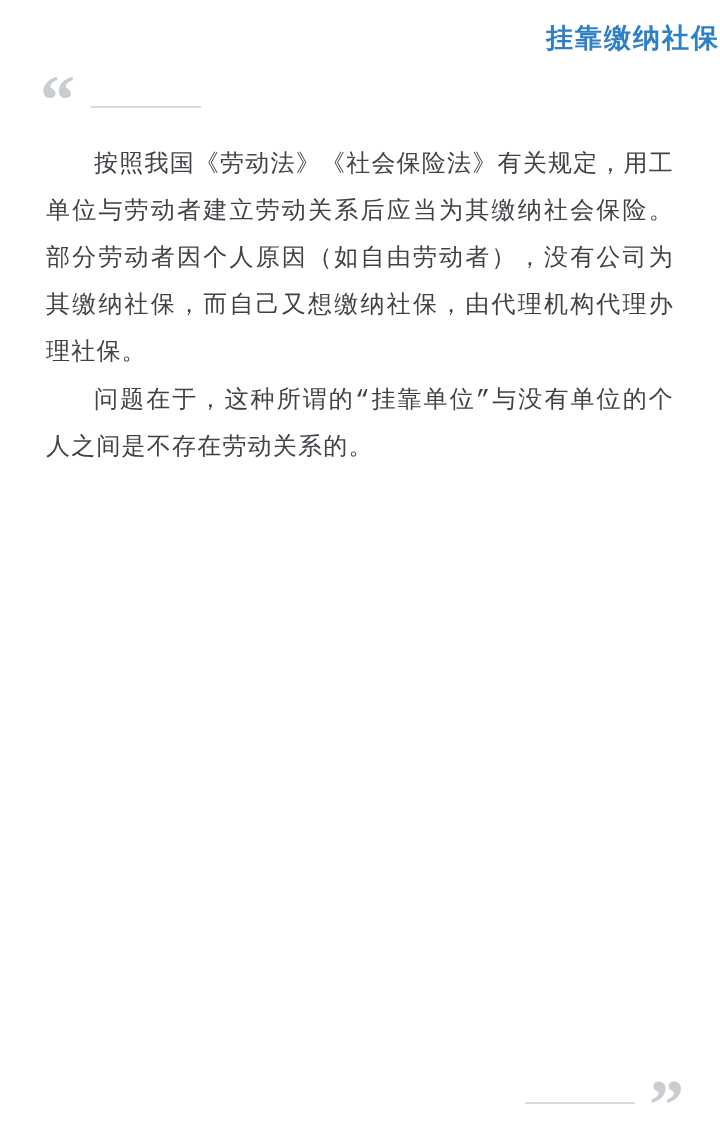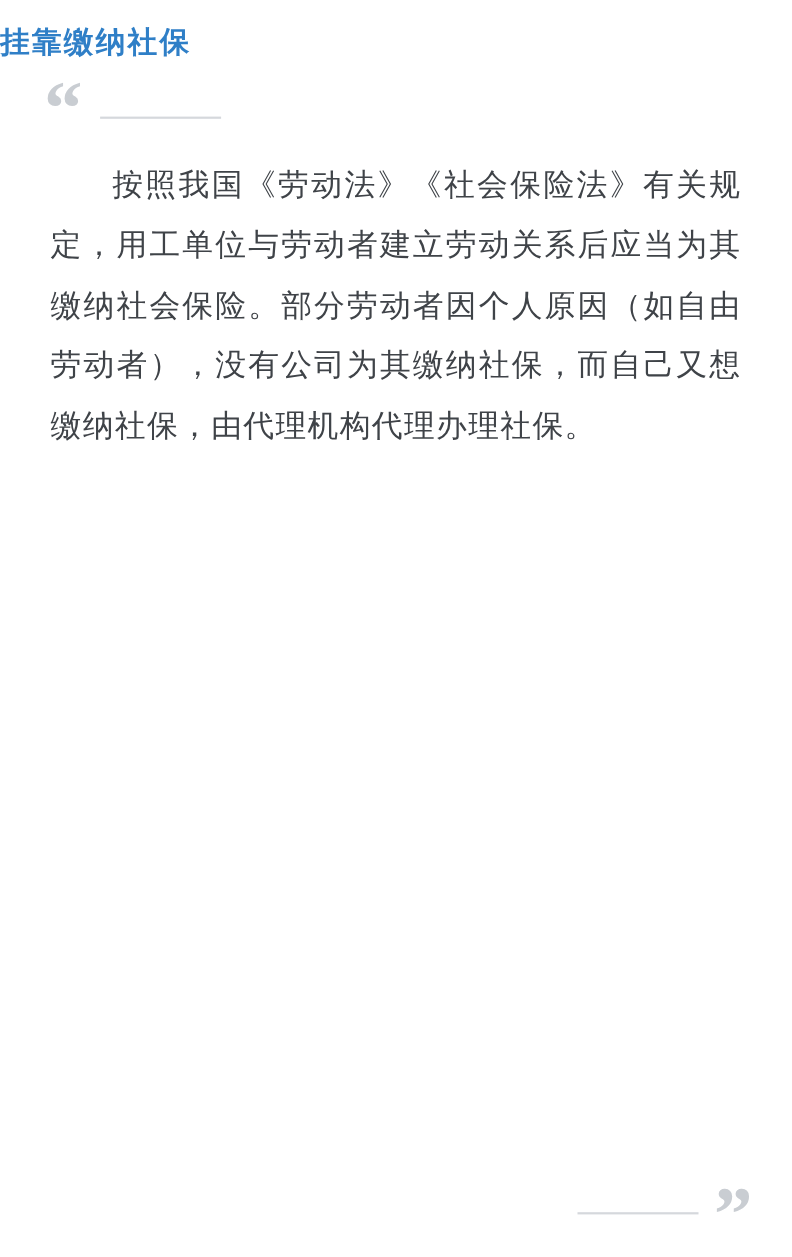--- a/index.html
+++ b/index.html
@@ -14,21 +14,21 @@
     overflow: hidden;
   }
   .page {
     position: relative;
     width: 720px;
     height: 1143px;
     box-sizing: border-box;
     padding: 0;
   }
   .title {
-    text-align: left;
+    text-align: right;
     color: #2f7fc7;
     font-size: 27px;
     font-weight: bold;
     letter-spacing: 2px;
     padding-top: 22px;
     line-height: 1.2;
   }
   .quote-open-row {
     display: flex;
     align-items: center;
@@ -46,25 +46,25 @@
   .quote-rule {
     height: 2px;
     background: #d5d8dc;
     width: 110px;
     margin-left: 14px;
     margin-top: 14px;
   }
   .body-text {
     padding: 22px 46px 0 46px;
     color: #3f4348;
-    font-size: 28px;
+    font-size: 24px;
     line-height: 1.95;
     letter-spacing: 1.2px;
     text-align: justify;
-    font-family: Liberation Serif, serif;
+    font-family: Liberation Mono, monospace;
   }
   .para {
     margin: 0 0 2px 0;
     text-indent: 2em;
   }
   .hl {
     color: #e8584f;
     font-weight: bold;
   }
   .quote-close-row {
@@ -101,20 +101,23 @@
     <span class="quote-mark">“</span>
     <span class="quote-rule"></span>
   </div>
 
   <div class="body-text">
 
     <p class="para">
       <span>按照我国《劳动法》《社会保险法》有关规定，用工单位与劳动者建立劳动关系后应当为其缴纳社会保险。部分劳动者因个人原因（如自由劳动者），没有公司为其缴纳社保，而自己又想缴纳社保，由代理机构代理办理社保。</span>
     </p>
 
+    <p class="para">
+      <span>问题在于，这种所谓的“挂靠单位”与没有单位的个人之间是不存在劳动关系的。</span>
+    </p>
 
 
   </div>
 
   <div class="quote-close-row">
     <span class="quote-rule-right"></span>
     <span class="quote-mark-close">”</span>
   </div>
 
 </div>

